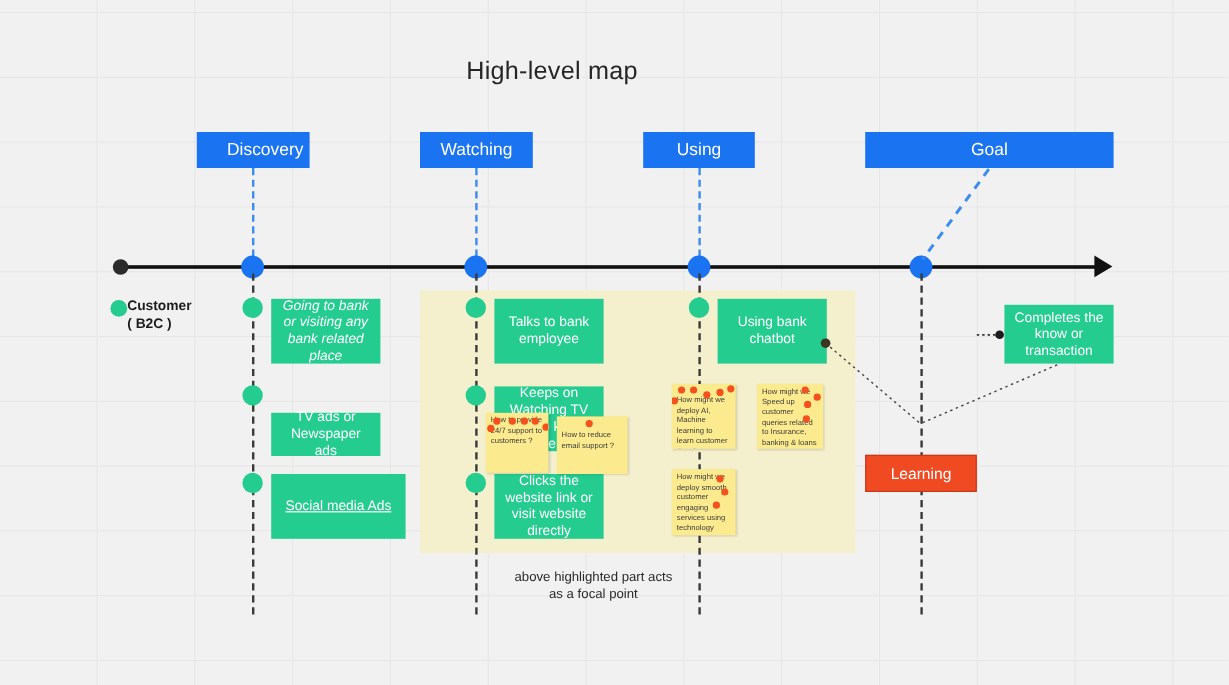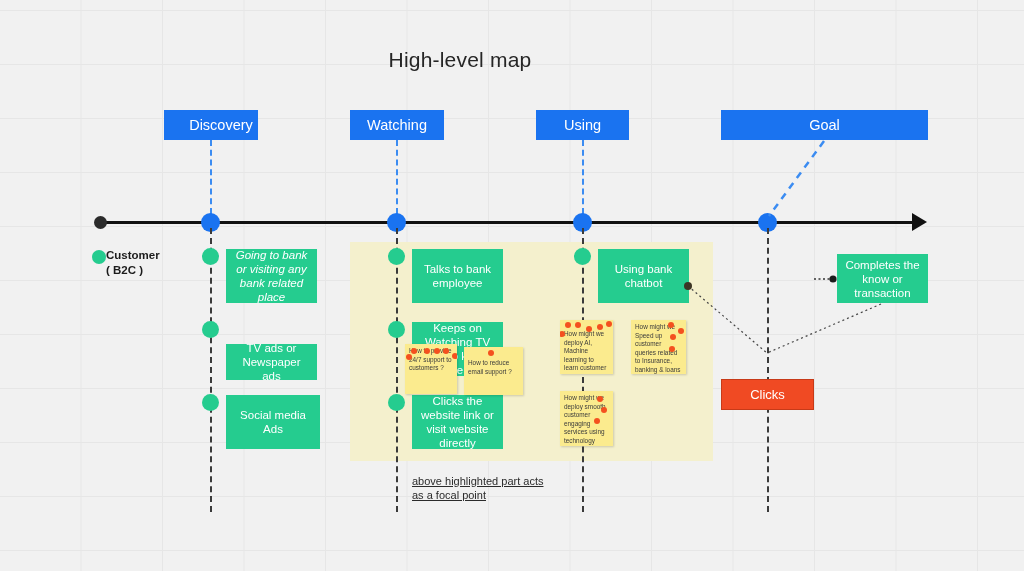--- a/index.html
+++ b/index.html
@@ -188,26 +188,25 @@
     border-radius: 50%;
     background: #f4511e;
     z-index: 3;
   }
   
   #focal-caption {
     position: absolute;
     left: 412px;
     top: 474px;
     width: 165px;
-    text-align: left;
+    text-align: center;
     font-size: 11px;
     line-height: 14px;
     color: #2b2b2b;
     white-space: pre-line;
-    text-decoration: underline;
   }
   
   #overlay {
     position: absolute;
     left: 0; top: 0;
     width: 1024px; height: 571px;
     pointer-events: none;
   }
 </style>
 </head>
@@ -250,30 +249,30 @@
   <div class="lane-dot" style="left:202px;top:248px;"></div>
   <div class="lane-dot" style="left:202px;top:321px;"></div>
   <div class="lane-dot" style="left:202px;top:394px;"></div>
   <div class="lane-dot" style="left:388px;top:248px;"></div>
   <div class="lane-dot" style="left:388px;top:321px;"></div>
   <div class="lane-dot" style="left:388px;top:394px;"></div>
   <div class="lane-dot" style="left:574px;top:248px;"></div>
 
   <div class="card" style="left:226px;top:249px;width:91px;height:54px;font-style:italic;">Going to bank or visiting any bank related place</div>
   <div class="card" style="left:226px;top:322px;width:91px;height:36px;margin-top:22px;">TV ads or Newspaper ads</div>
-  <div class="card" style="left:226px;top:395px;width:94px;height:54px;">Social media Ads</div>
+  <div class="card" style="left:226px;top:395px;width:112px;height:54px;text-decoration:underline;">Social media Ads</div>
 
   <div class="card" style="left:412px;top:249px;width:91px;height:54px;">Talks to bank employee</div>
   <div class="card" style="left:412px;top:322px;width:91px;height:54px;">Keeps on Watching TV ads to know more services</div>
   <div class="card" style="left:412px;top:395px;width:91px;height:54px;">Clicks the website link or visit website directly</div>
 
   <div class="card" style="left:598px;top:249px;width:91px;height:54px;">Using bank chatbot</div>
 
   <div class="card" style="left:837px;top:254px;width:91px;height:49px;">Completes the know or transaction</div>
-  <div class="card card-red" style="left:721px;top:379px;width:93px;height:31px;">Clicks</div>
+  <div class="card card-red" style="left:721px;top:379px;width:93px;height:31px;">Learning</div>
 
   <div class="sticky" style="left:405px;top:344px;width:52px;height:50px;">
     <span class="vote" style="left:6px;top:4px;"></span>
     <span class="vote" style="left:19px;top:4px;"></span>
     <span class="vote" style="left:29px;top:4px;"></span>
     <span class="vote" style="left:38px;top:4px;"></span>
     <span class="vote" style="left:47px;top:9px;"></span>
     <span class="vote" style="left:1px;top:10px;"></span>
     <span class="sticky-text">How to provide 24/7 support to customers ?</span>
   </div>

